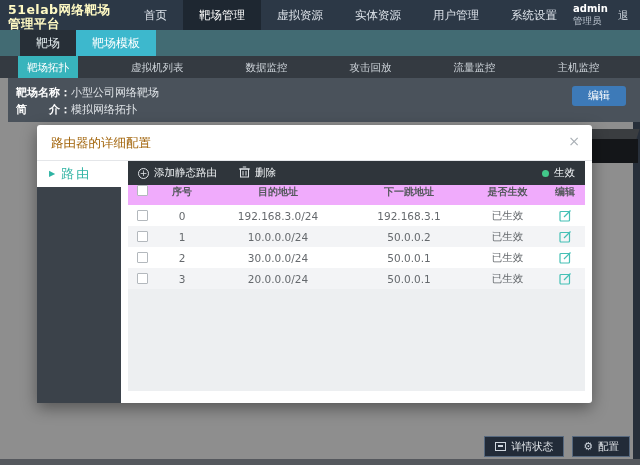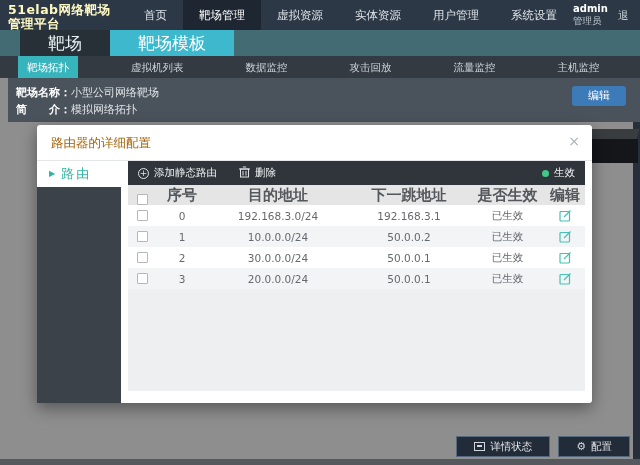--- a/index.html
+++ b/index.html
@@ -27,21 +27,21 @@
   .userbox { text-align:left; padding:3px 4px 0 0; }
   .user-name { font-size:10px; font-weight:bold; color:#ffffff; line-height:12px; }
   .user-role { font-size:9.5px; color:#c3ccd6; line-height:11px; }
   .logout { line-height:30px; font-size:10.5px; color:#cfd6de; padding:0 10px 0 6px; cursor:pointer; }
 
   
   .tabrow {
     position:absolute; left:0; top:30px; width:640px; height:26px;
     background:#426b73; display:flex; align-items:stretch;
   }
-  .tab { margin-left:0; padding:0 28px; line-height:26px; font-size:17px; color:#e9f2f4; cursor:pointer; }
+  .tab { margin-left:0; padding:0 16px; line-height:26px; font-size:12px; color:#e9f2f4; cursor:pointer; }
   .tab.first { margin-left:20px; background:#272f37; }
   .tab.active { background:#3db8cd; color:#ffffff; }
 
   
   .subtabrow {
     position:absolute; left:0; top:56px; width:640px; height:22px;
     background:#343a41; display:flex; align-items:stretch; padding-left:18px;gap:44px;
   }
   .subtab { padding:0 9px; line-height:22px; font-size:10.5px; color:#ccd2d8; cursor:pointer; white-space:nowrap;}
   .subtab.active { background:#38b4bc; color:#ffffff; }
@@ -65,21 +65,21 @@
   .bottom-strip { position:absolute; left:0; bottom:0; width:640px; height:6px; background:#55585d; }
   .router-device { position:absolute; right:2px; top:129px; width:62px; height:34px; z-index:1; }
   .router-top { height:10px; background:#3a3d40; transform:skewX(-18deg); margin-left:8px; }
   .router-body { height:24px; background:#141619; position:relative; }
   .router-led { position:absolute; left:8px; bottom:5px; width:6px; height:4px; background:#7fd24a; }
 
   
   .footer-btns { position:absolute; right:10px; bottom:8px; display:flex; gap:8px; z-index:2; }
   .fbtn {
     height:21px; background:#222b38; border:1px solid #56687e; color:#e2e6ea;
-    font-size:10.5px; display:flex; align-items:center; padding:0 17px; gap:5px; cursor:pointer;
+    font-size:10.5px; display:flex; align-items:center; padding:0 10px; gap:5px; cursor:pointer;
   }
   .monitor-icon { width:11px; height:9px; border:1px solid #cfd6de; display:inline-block; position:relative; }
   .monitor-icon::after { content:""; position:absolute; left:2px; top:2px; right:2px; height:2px; background:#cfd6de; }
   .gear-icon { font-size:11px; color:#cfd6de; line-height:1; }
 
   
   .modal {
     position:absolute; left:37px; top:125px; width:555px; height:278px;
     background:#ffffff; border-radius:3px; box-shadow:0 5px 16px rgba(0,0,0,.4); z-index:5;
   }
@@ -93,21 +93,21 @@
   .sidebar-item .lbl { color:#2eb3a3; font-size:13px; letter-spacing:2px; }
 
   .modal-content { position:absolute; left:91px; right:7px; top:36px; bottom:12px; display:flex; flex-direction:column; }
   .ctoolbar { height:24px; background:#2f353b; display:flex; align-items:center; padding:0 10px; color:#eef1f3; position:relative; flex:0 0 24px;}
   .tool-group { display:flex; align-items:center; gap:5px; cursor:pointer; margin-right:22px; font-size:10.5px; }
   .add-icon { width:11px; height:11px; border:1px solid #dfe3e7; border-radius:50%; font-size:9px; line-height:9px; text-align:center; color:#dfe3e7; }
   .trash-icon { display:inline-block; }
   .effect-group { position:absolute; right:10px; display:flex; align-items:center; gap:5px; font-size:10.5px; }
   .status-dot { width:7px; height:7px; border-radius:50%; background:#42c88a; }
 
-  .t-head { height:20px; background:#e5e5e5; display:flex; align-items:flex-end; font-size:15px; font-weight:bold; color:#54585c; flex:0 0 20px; }
+  .t-head { height:20px; background:#f0abfc; display:flex; align-items:flex-start; font-size:10px; font-weight:bold; color:#54585c; flex:0 0 20px; }
   .t-row { height:21px; display:flex; align-items:center; font-size:10.5px; color:#65696d; background:#ffffff; flex:0 0 21px; cursor:default;}
   .t-rows .t-row:nth-child(even) { background:#f3f4f6; }
   .cell { text-align:center; overflow:hidden; white-space:nowrap; }
   .c-cb { width:28px; display:flex; justify-content:center; }
   .c-seq { width:52px; }
   .c-dest { width:140px; }
   .c-next { width:122px; }
   .c-status { width:75px; }
   .c-edit { flex:1; display:flex; justify-content:center; }
   .cb { width:11px; height:11px; background:#ffffff; border:1px solid #b3b8bd; border-radius:1px; cursor:pointer; }

